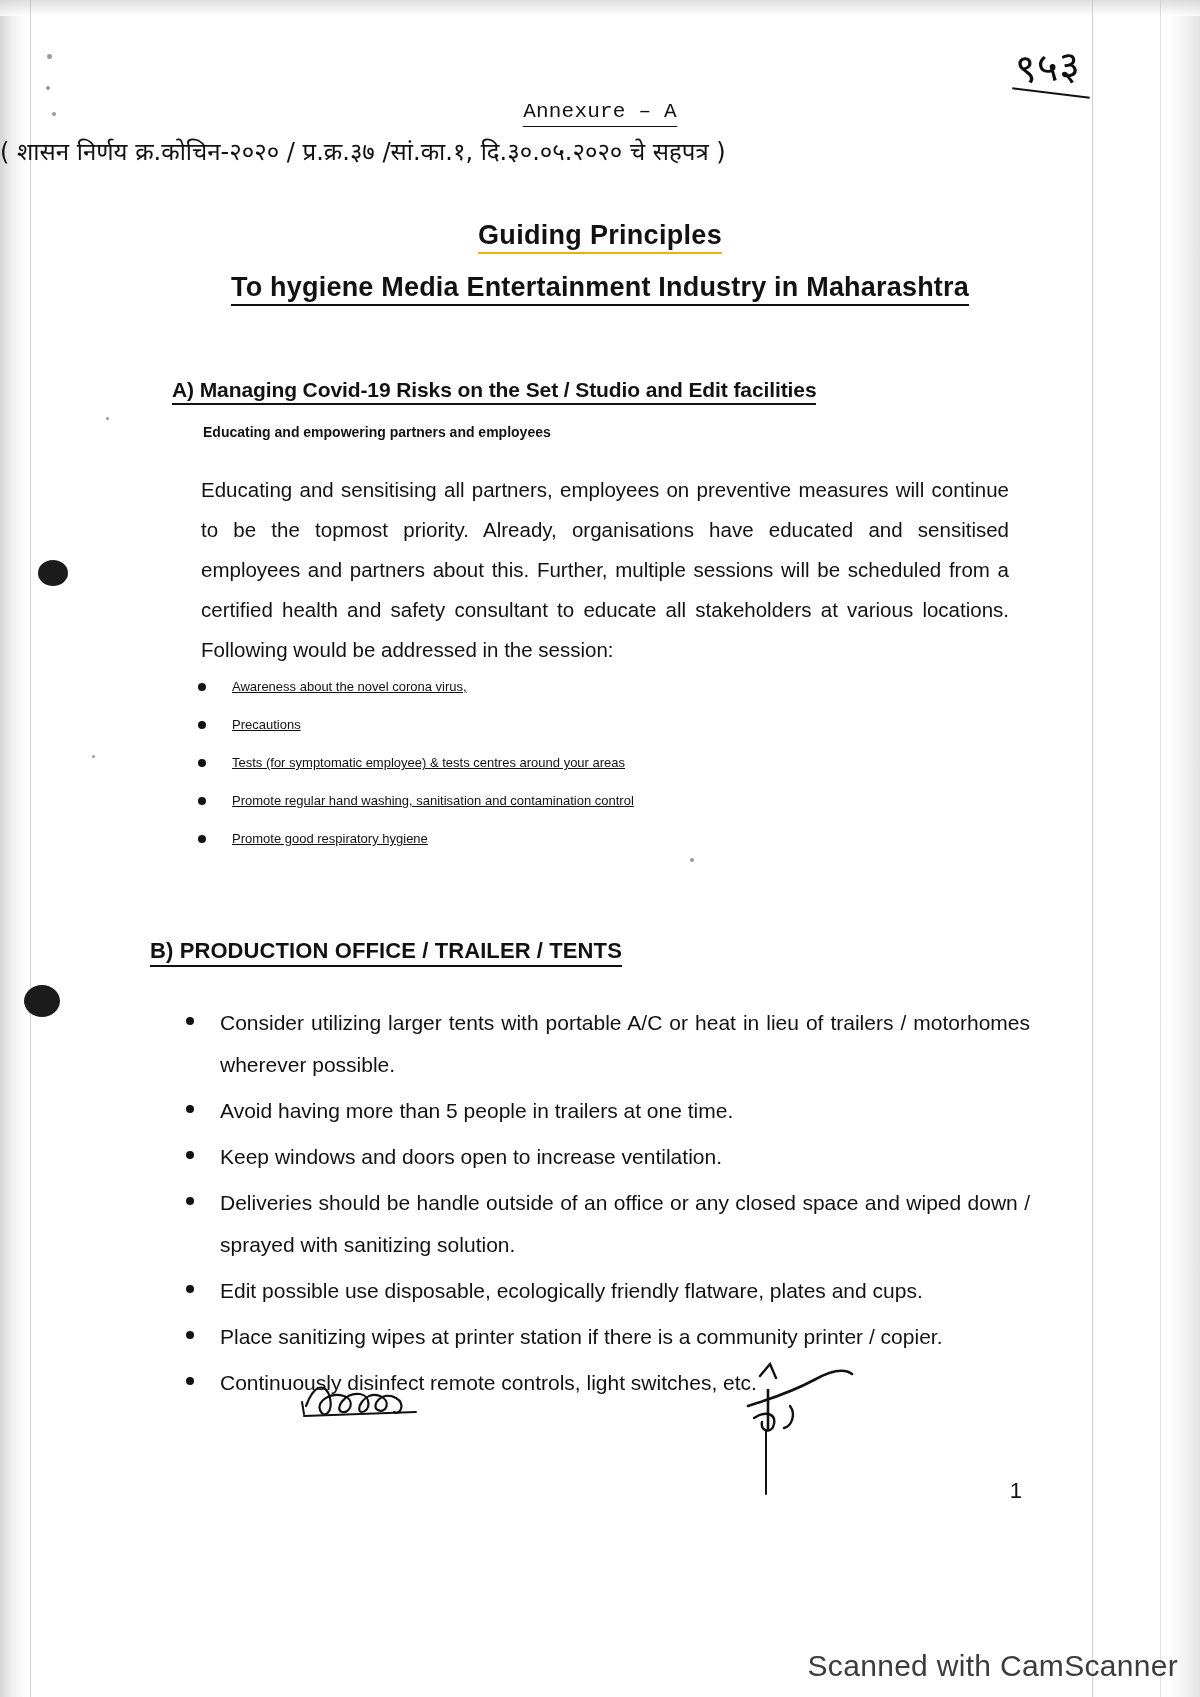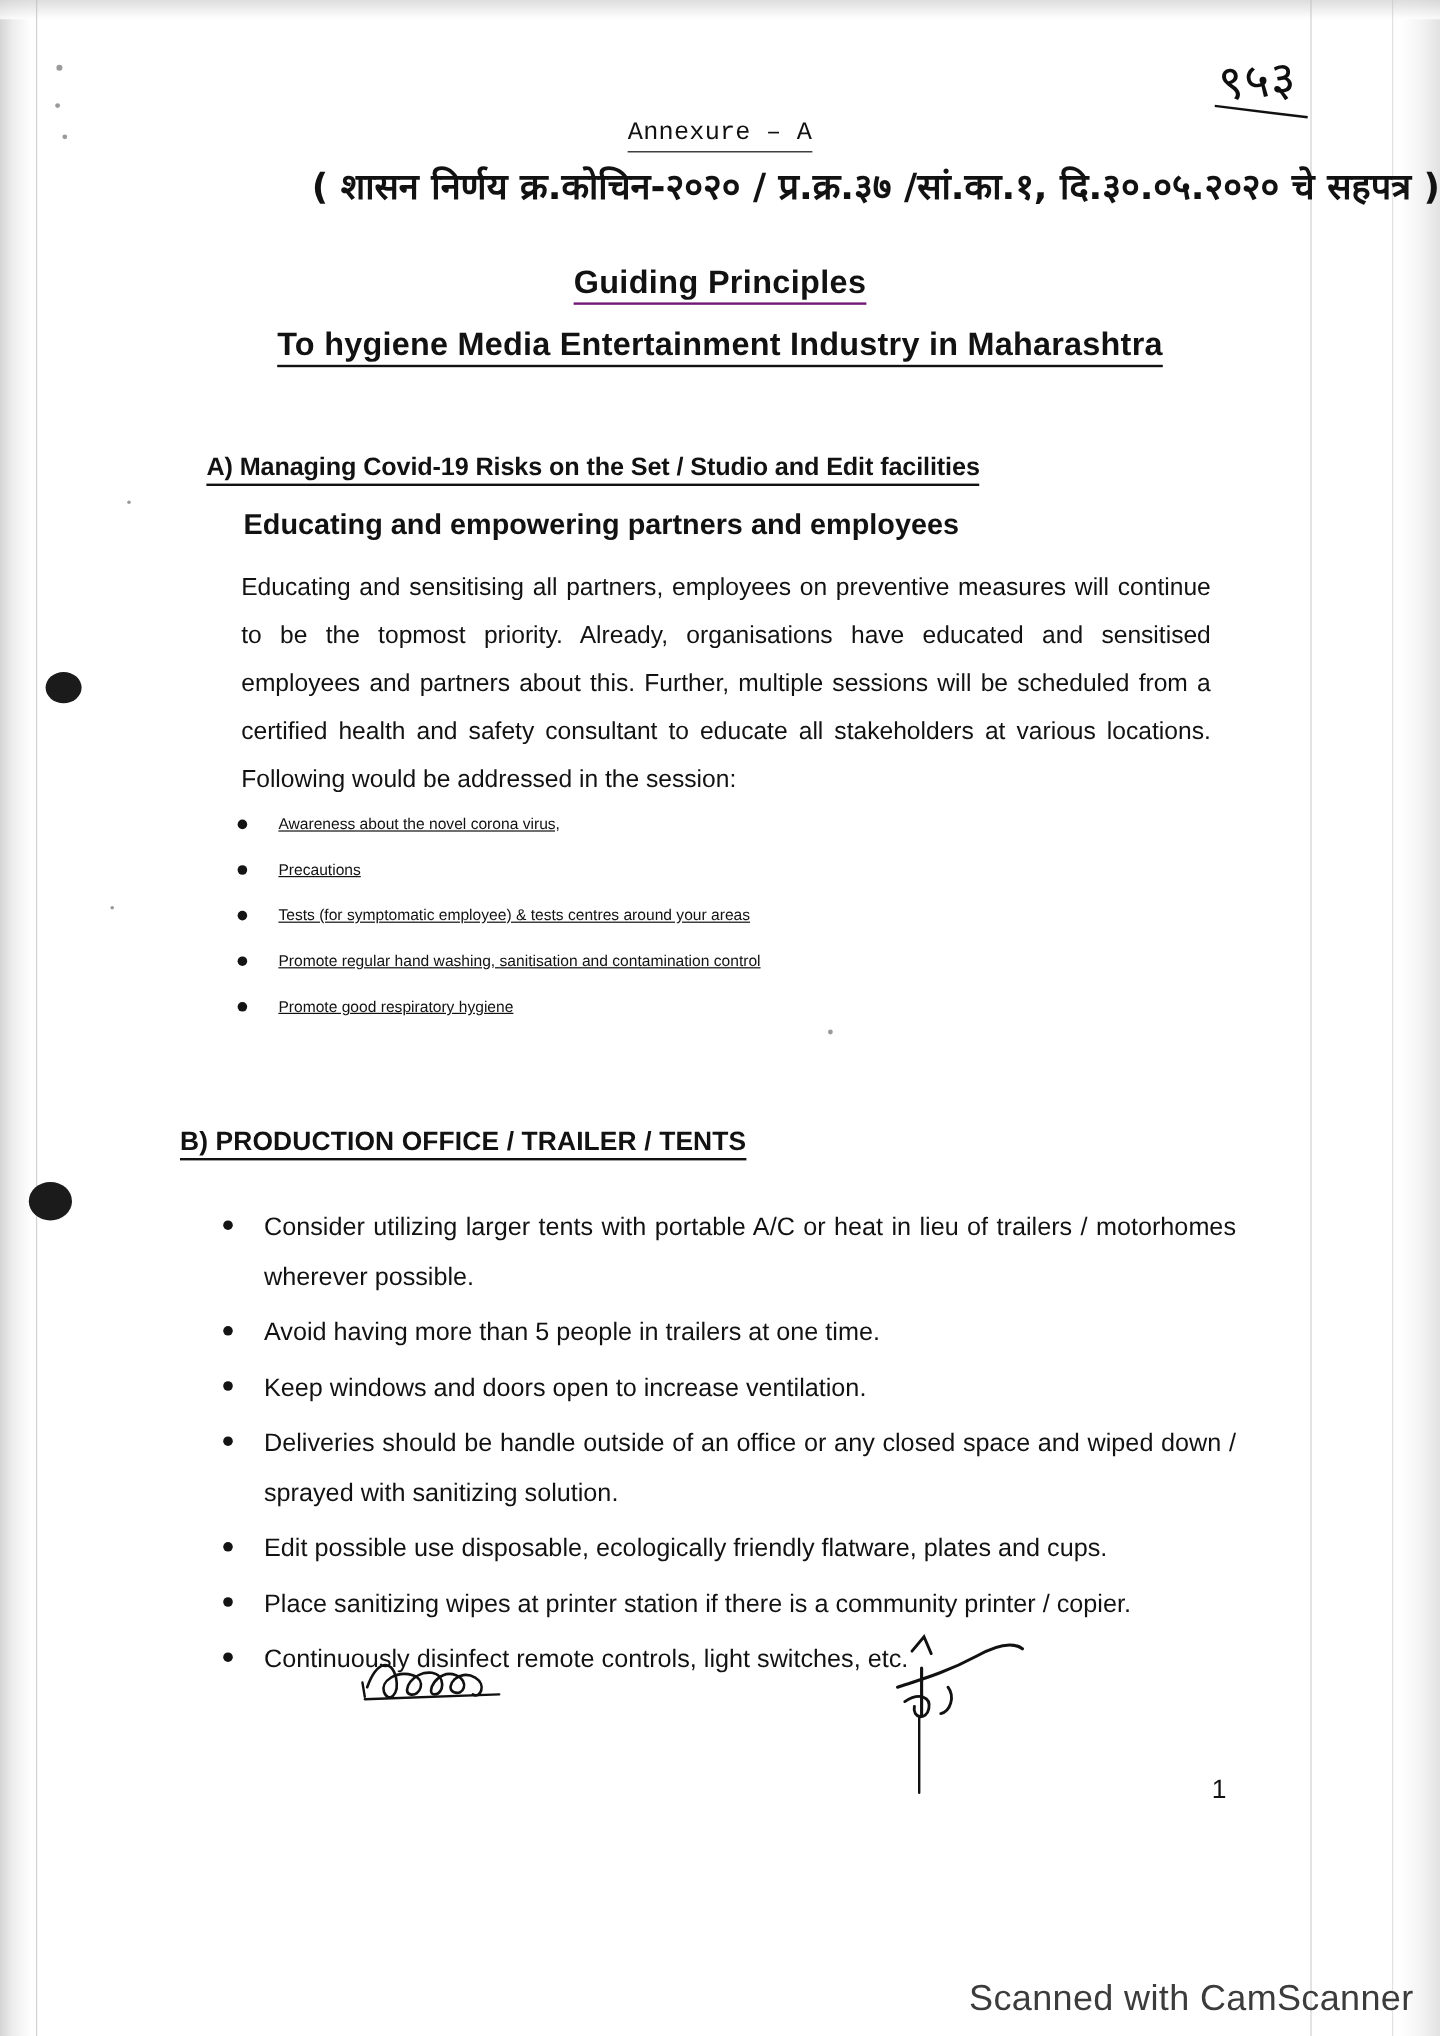--- a/index.html
+++ b/index.html
@@ -93,37 +93,37 @@
   }
   .annexure span {
     border-bottom: 1.5px solid #111;
     padding-bottom: 3px;
     font-family: Liberation Mono, monospace;
   }
   .marathi {
     position: absolute;
     left: 0; right: 0;
     top: 134px;
-    text-align: right;
+    text-align: left;
     font-family: "DejaVu Sans", sans-serif;
-    font-size: 30px;
-    font-weight: 700;
+    font-size: 24px;
+    font-weight: 400;
     letter-spacing: 0px;
   }
 
   .title1 {
     position: absolute;
     left: 0; right: 0;
     top: 220px;
     text-align: center;
     font-size: 27px;
     font-weight: bold;
     letter-spacing: .3px;
   }
-  .title1 span { border-bottom: 2px solid #701a75; padding-bottom: 2px; }
+  .title1 span { border-bottom: 2px solid #eab308; padding-bottom: 2px; }
 
   .title2 {
     position: absolute;
     left: 0; right: 0;
     top: 272px;
     text-align: center;
     font-size: 27px;
     font-weight: bold;
     letter-spacing: .2px;
   }
@@ -136,21 +136,21 @@
     font-size: 21px;
     font-weight: bold;
     letter-spacing: -.1px;
   }
   .sec-a span { border-bottom: 2px solid #111; padding-bottom: 2px; }
 
   .sub-a {
     position: absolute;
     left: 203px;
     top: 424px;
-    font-size: 24px;
+    font-size: 14px;
     font-weight: bold;
   }
 
   .para {
     position: absolute;
     left: 201px;
     top: 470px;
     width: 808px;
     font-size: 20.5px;
     line-height: 40px;

